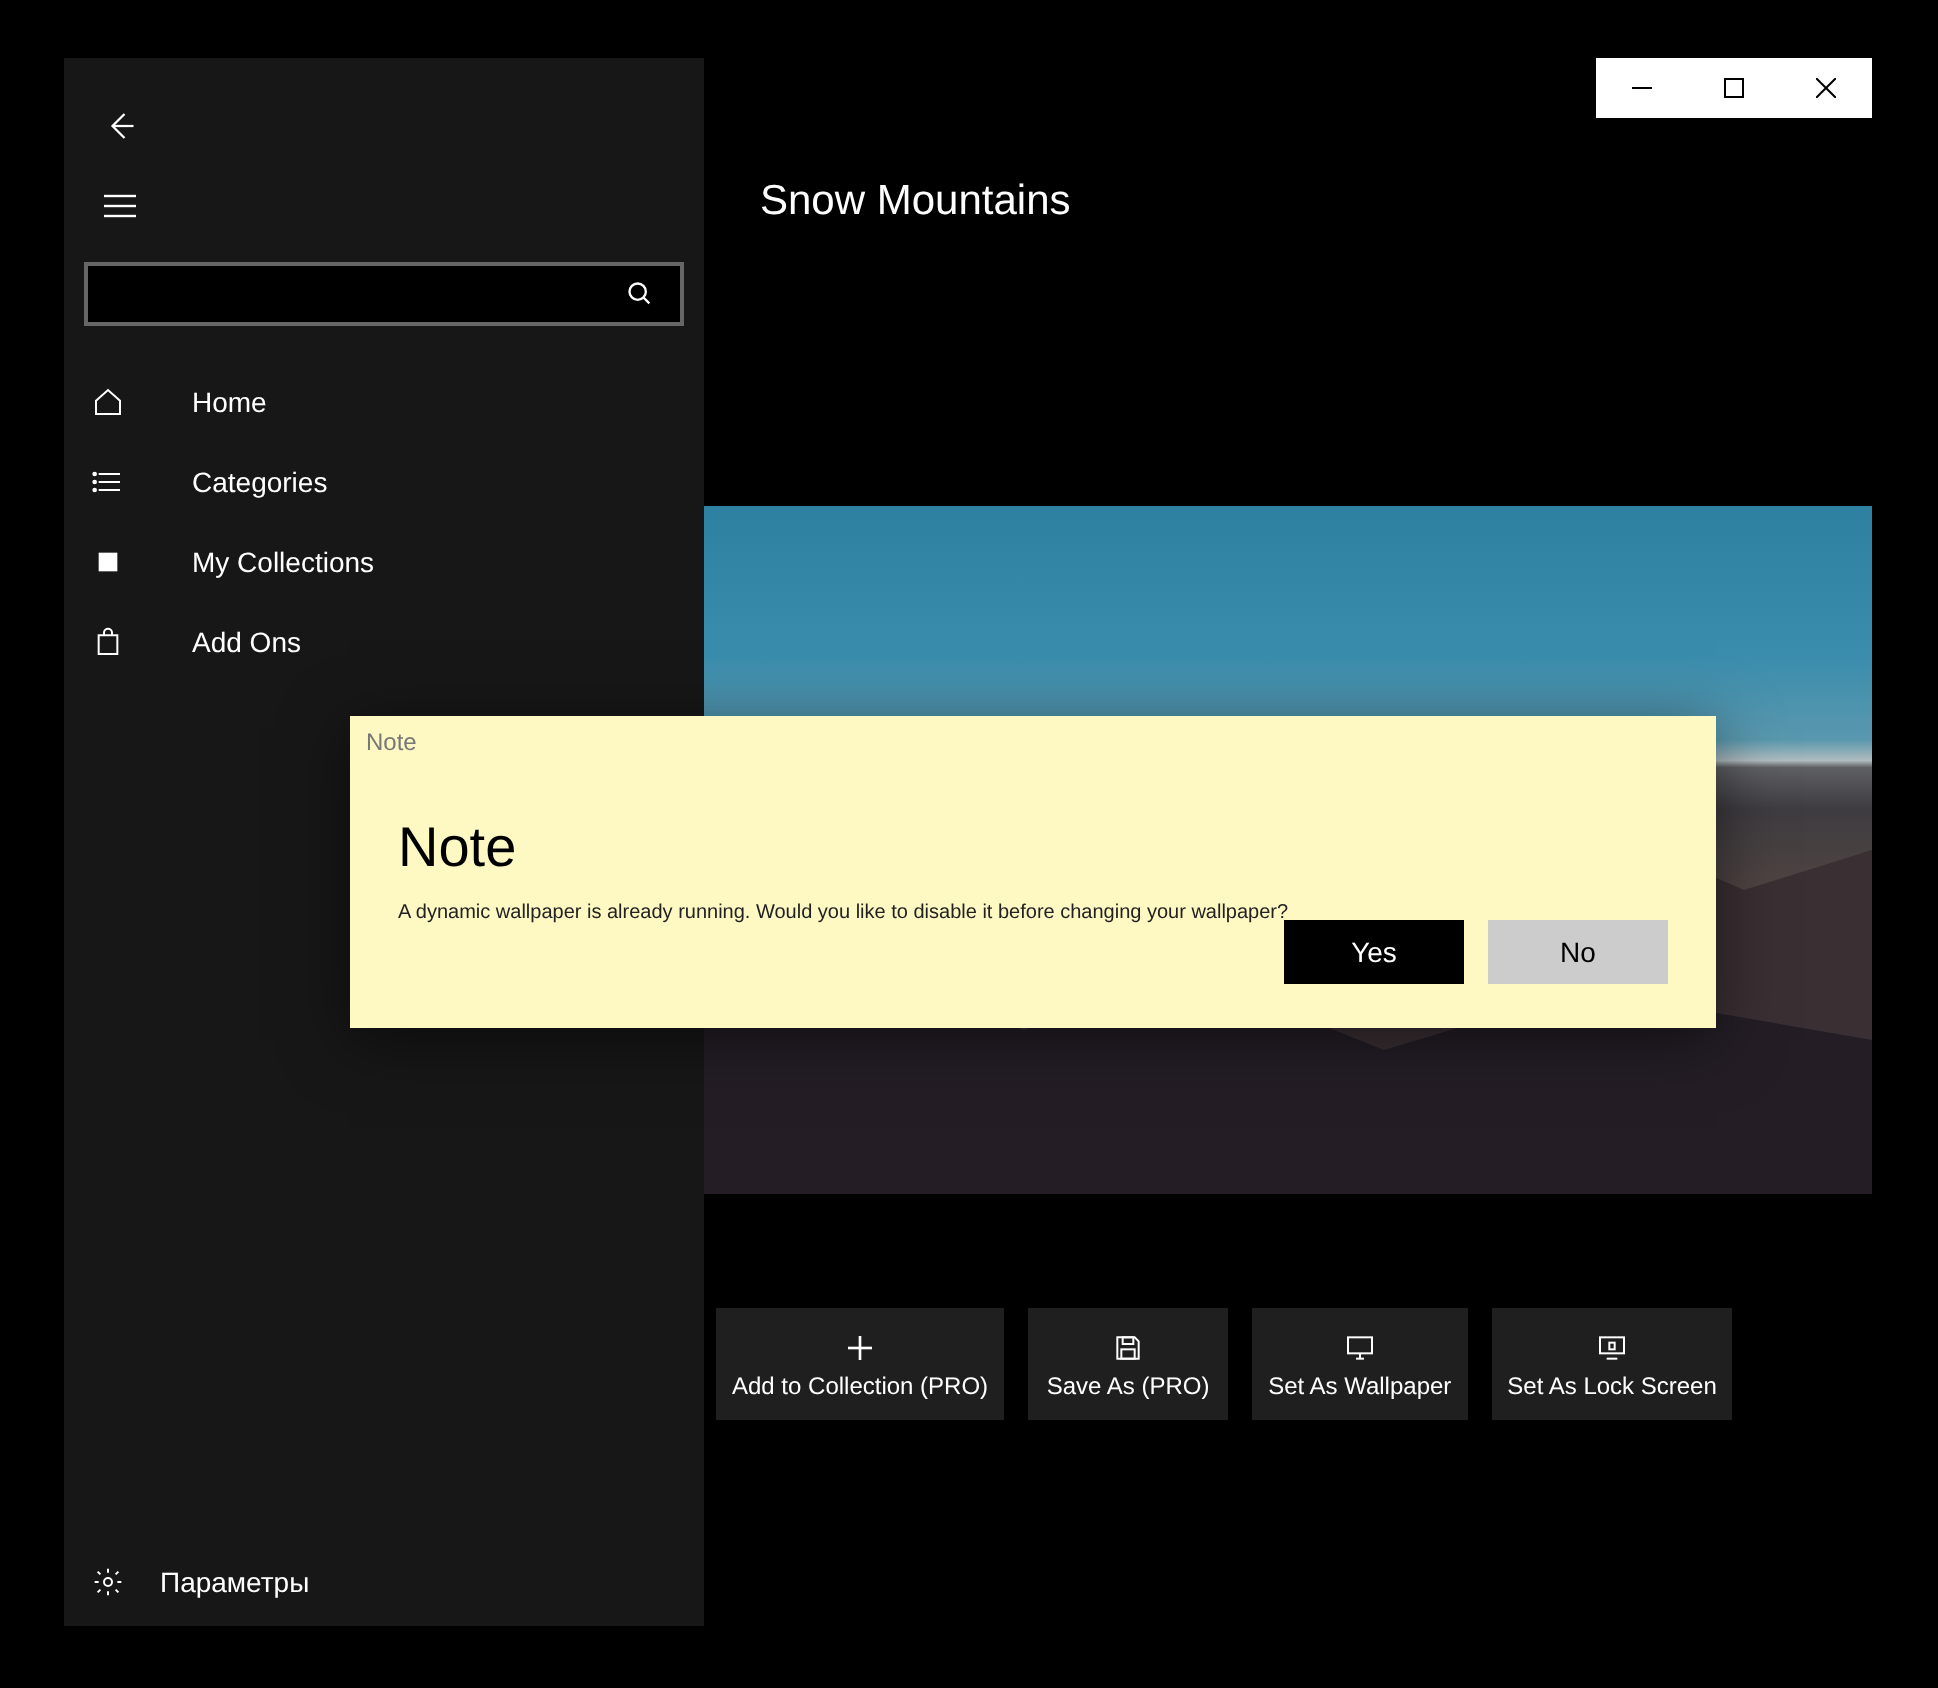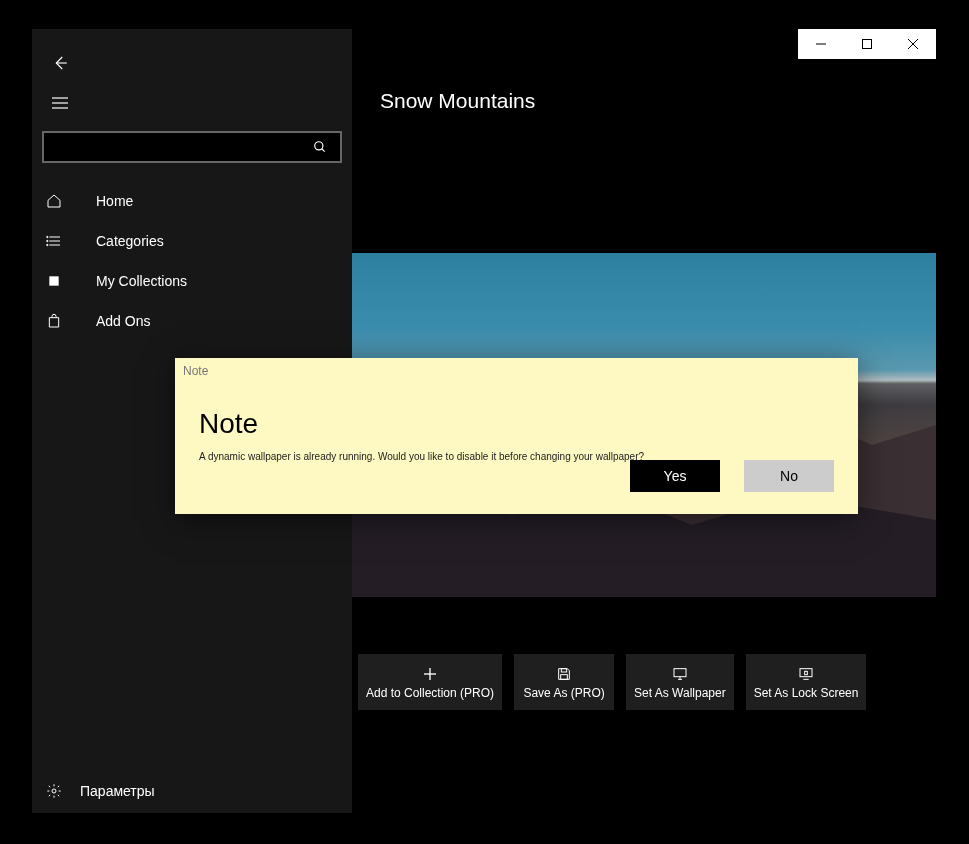--- a/index.html
+++ b/index.html
@@ -159,21 +159,21 @@
   .dialog-title {
     position: absolute; left: 24px; top: 50px;
     font-size: 28px; font-weight: 400;
   }
   .dialog-body {
     position: absolute; left: 24px; top: 92px; right: 24px;
     font-size: 10px; line-height: 1.45; color: #222;
   }
   .dialog-btns {
     position: absolute; right: 24px; bottom: 22px;
-    display: flex; gap: 24px;
+    display: flex; gap: 12px;
   }
   .dlg-btn {
     width: 90px; height: 32px;
     display: flex; align-items: center; justify-content: center;
     font-size: 14px;
     cursor: pointer;
   }
   .dlg-yes { background: #000; color: #fff; }
   .dlg-no  { background: #ccc; color: #000; }
 </style>

